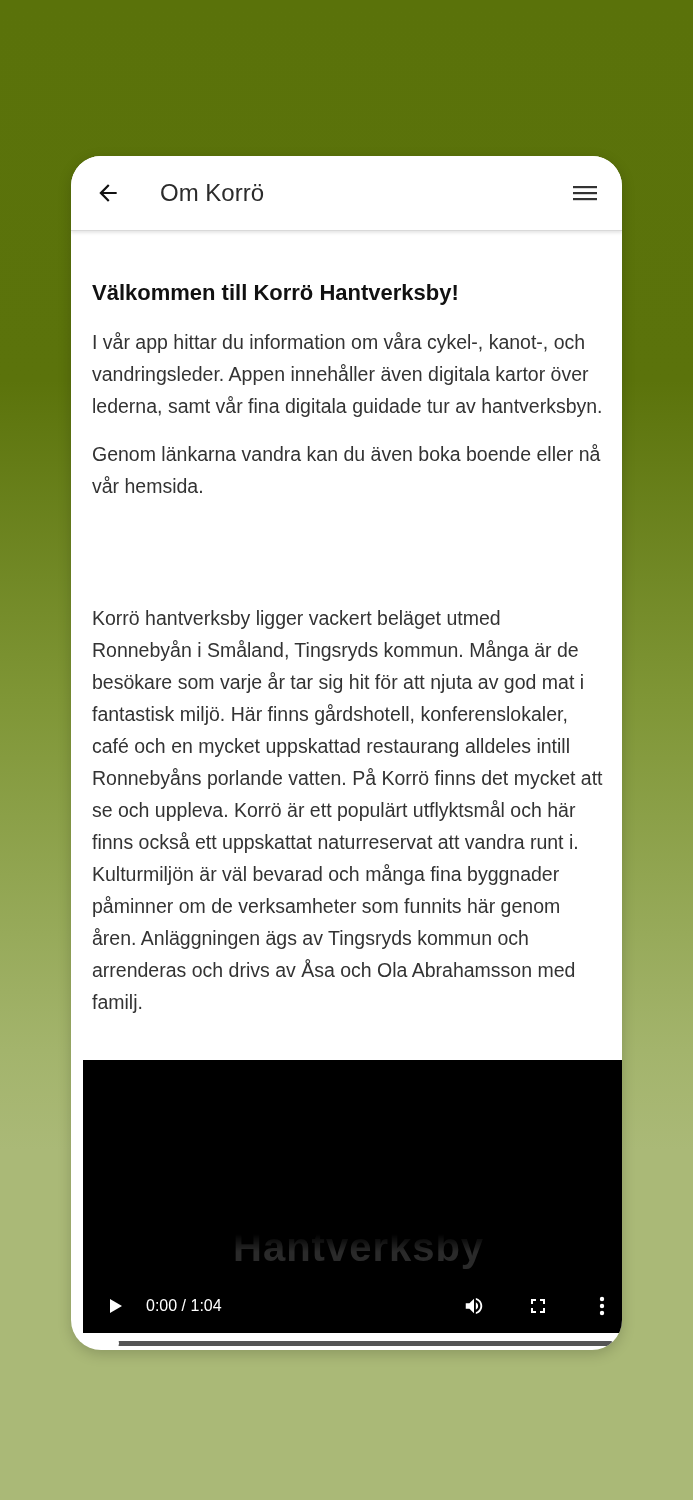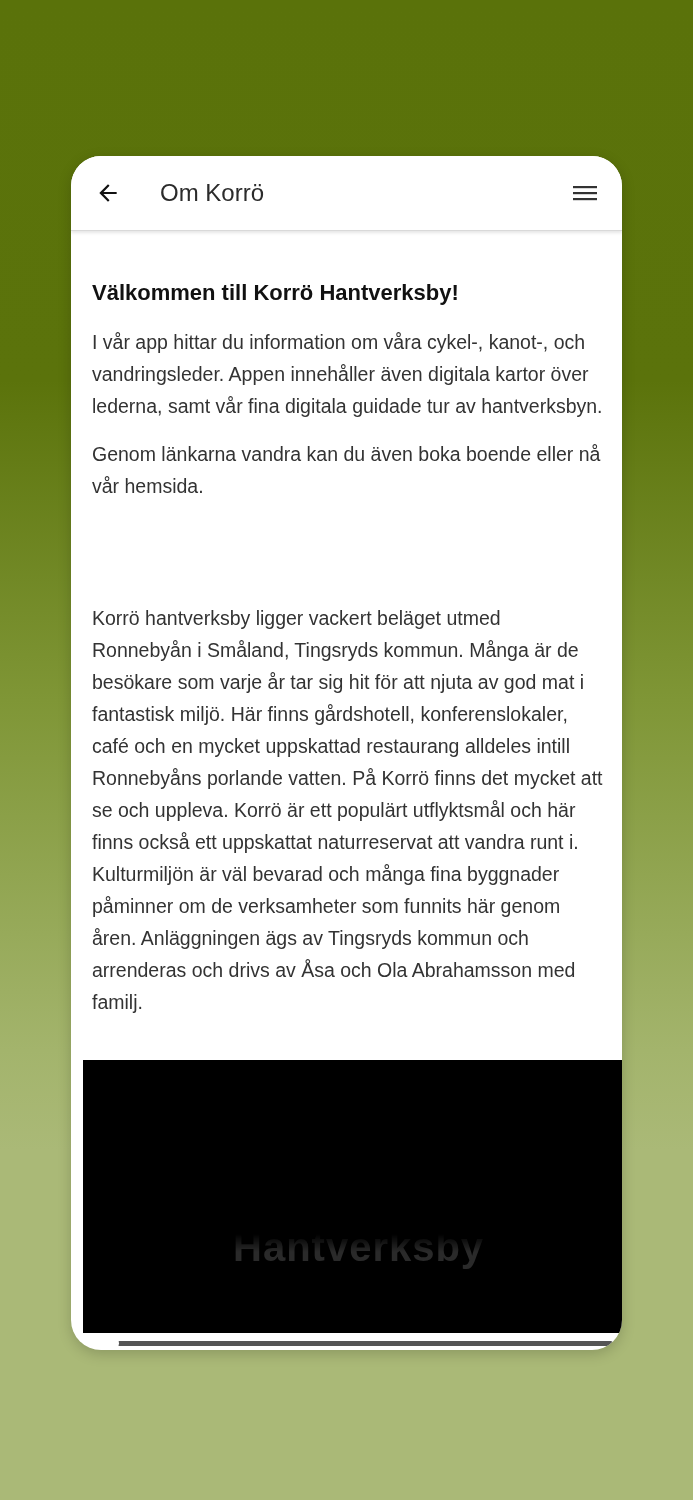--- a/index.html
+++ b/index.html
@@ -91,17 +91,42 @@
   <div class="content">
     <h1>Välkommen till Korrö Hantverksby!</h1>
     <p>I vår app hittar du information om våra cykel-, kanot-, och vandringsleder. Appen innehåller även digitala kartor över lederna, samt vår fina digitala guidade tur av hantverksbyn.</p>
     <p>Genom länkarna vandra kan du även boka boende eller nå vår hemsida.</p>
     <div class="spacer"></div>
     <p>Korrö hantverksby ligger vackert beläget utmed Ronnebyån i Småland, Tingsryds kommun. Många är de besökare som varje år tar sig hit för att njuta av god mat i fantastisk miljö. Här finns gårdshotell, konferenslokaler, café och en mycket uppskattad restaurang alldeles intill Ronnebyåns porlande vatten. På Korrö finns det mycket att se och uppleva. Korrö är ett populärt utflyktsmål och här finns också ett uppskattat naturreservat att vandra runt i. Kulturmiljön är väl bevarad och många fina byggnader påminner om de verksamheter som funnits här genom åren. Anläggningen ägs av Tingsryds kommun och arrenderas och drivs av Åsa och Ola Abrahamsson med familj.</p>
   </div>
 
   <div class="video">
     <div class="watermark">Hantverksby</div>
+    <div class="controls">
+      <div class="play-btn">
+        <svg width="20" height="20" viewBox="0 0 20 20">
+          <path d="M5 3 L17 10 L5 17 Z" fill="#fff"></path>
+        </svg>
+      </div>
+      <div class="time">0:00 / 1:04</div>
+      <div class="vol-btn">
+        <svg width="22" height="22" viewBox="0 0 24 24">
+          <path d="M3 9v6h4l5 5V4L7 9H3zm13.5 3c0-1.77-1.02-3.29-2.5-4.03v8.05c1.48-.73 2.5-2.25 2.5-4.02zM14 3.23v2.06c2.89.86 5 3.54 5 6.71s-2.11 5.85-5 6.71v2.06c4.01-.91 7-4.49 7-8.77s-2.99-7.86-7-8.77z" fill="#fff"></path>
+        </svg>
+      </div>
+      <div class="fs-btn">
+        <svg width="20" height="20" viewBox="0 0 20 20">
+          <path d="M3 3h5v2H5v3H3V3zm9 0h5v5h-2V5h-3V3zM3 12h2v3h3v2H3v-5zm12 0h2v5h-5v-2h3v-3z" fill="#fff"></path>
+        </svg>
+      </div>
+      <div class="more-btn">
+        <svg width="14" height="22" viewBox="0 0 14 22">
+          <circle cx="7" cy="4" r="2.2" fill="#fff"></circle>
+          <circle cx="7" cy="11" r="2.2" fill="#fff"></circle>
+          <circle cx="7" cy="18" r="2.2" fill="#fff"></circle>
+        </svg>
+      </div>
+    </div>
     <div class="progress">
       <div class="progress-thumb"></div>
     </div>
   </div>
 </div>
 
 </body></html>

